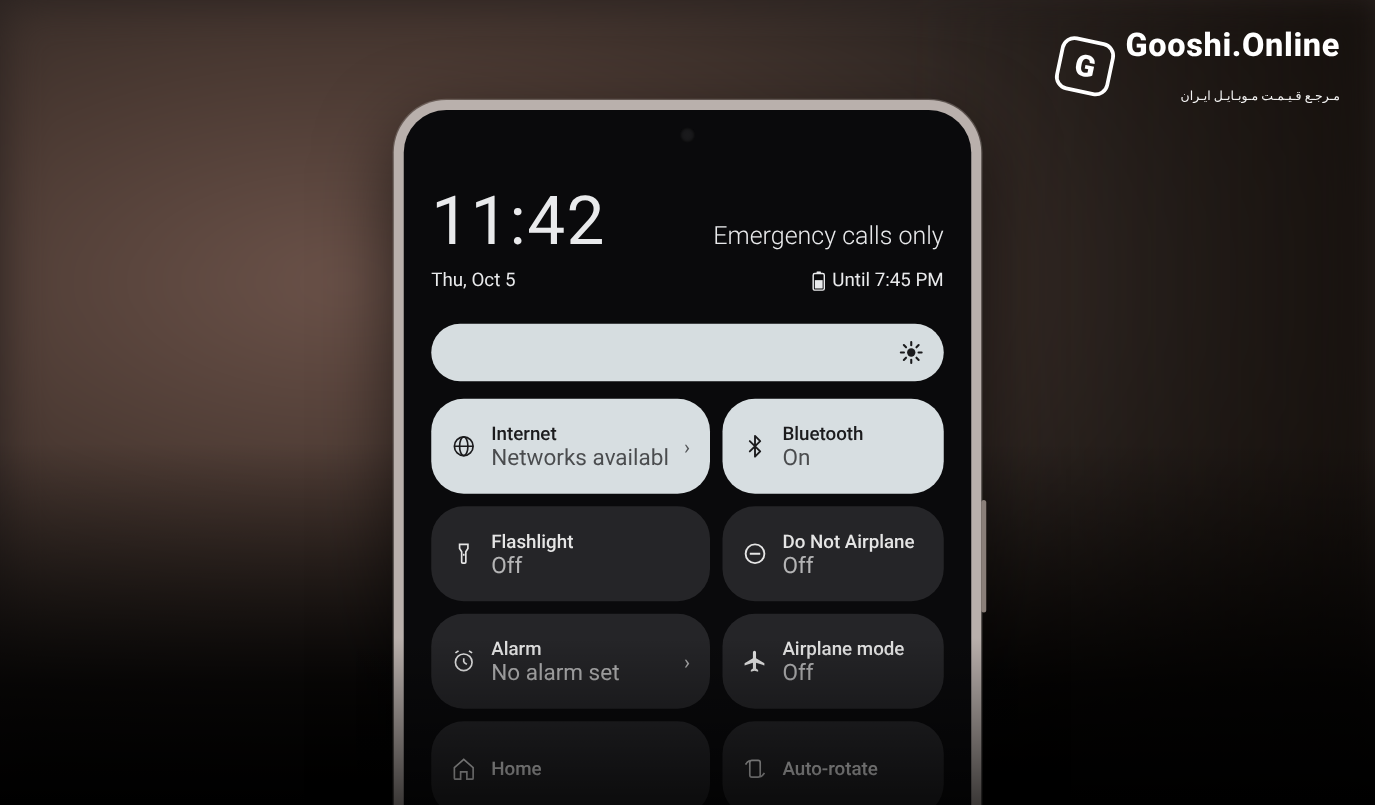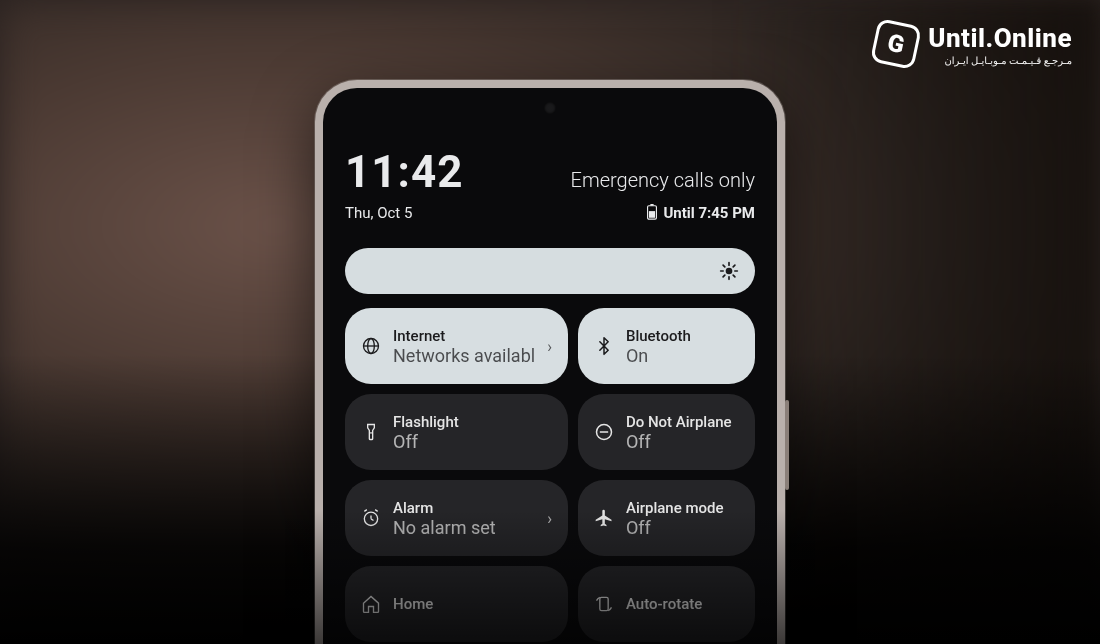--- a/index.html
+++ b/index.html
@@ -60,21 +60,21 @@
   }
   .watermark-title {
     font-size: 26px;
     font-weight: 800;
     letter-spacing: 0.5px;
   }
   .watermark-sub {
     font-size: 10px;
     letter-spacing: 1.5px;
     opacity: 0.95;
-    margin-top: 2px;
+    margin-top: 19px;
     font-family: Liberation Serif, serif;
   }
 
   
   .phone {
     position: absolute;
     left: 50%;
     top: 80px;
     transform: translateX(-50%);
     width: 470px;
@@ -115,41 +115,40 @@
     box-shadow: inset 0 0 3px #000;
   }
 
   .status-row {
     display: flex;
     justify-content: space-between;
     align-items: baseline;
     margin-top: 30px;
   }
   .time {
-    font-size: 44px;
-    font-weight: 700;
+    font-size: 54px;
+    font-weight: 400;
     letter-spacing: 1px;
   }
   .emergency {
     font-size: 20px;
     font-weight: 300;
   }
   .status-row2 {
     display: flex;
     justify-content: space-between;
     align-items: center;
     margin-top: 6px;
     font-size: 15px;
     font-weight: 400;
   }
   .battery-until {
     display: flex;
-    align-items: flex-start;
+    align-items: flex-end;
     gap: 5px;
-    font-weight: bold;
   }
   .battery-until svg { width: 12px; height: 16px; }
 
   .brightness {
     margin-top: 26px;
     height: 46px;
     background: #d6dde0;
     border-radius: 23px;
     position: relative;
     display:flex;
@@ -207,21 +206,21 @@
 
 <div class="background"></div>
 <div class="dark-right"></div>
 <div class="vignette"></div>
 
 <div class="watermark">
   <div class="watermark-icon">
     <span>G</span>
   </div>
   <div class="watermark-text">
-    <div class="watermark-title">Until.Online</div>
+    <div class="watermark-title">Gooshi.Online</div>
     <div class="watermark-sub">مـرجـع قـیـمـت مـوبـایـل ایـران</div>
   </div>
 </div>
 
 <div class="phone">
   <div class="screen">
     <div class="camera-hole"></div>
 
     <div class="status-row">
       <div class="time">11:42</div>

